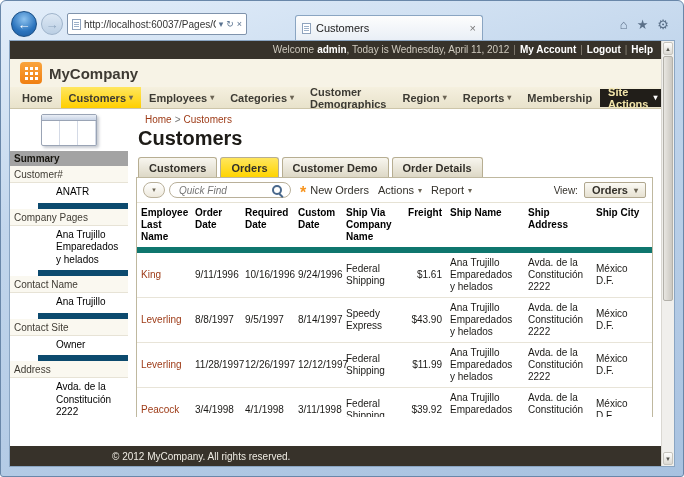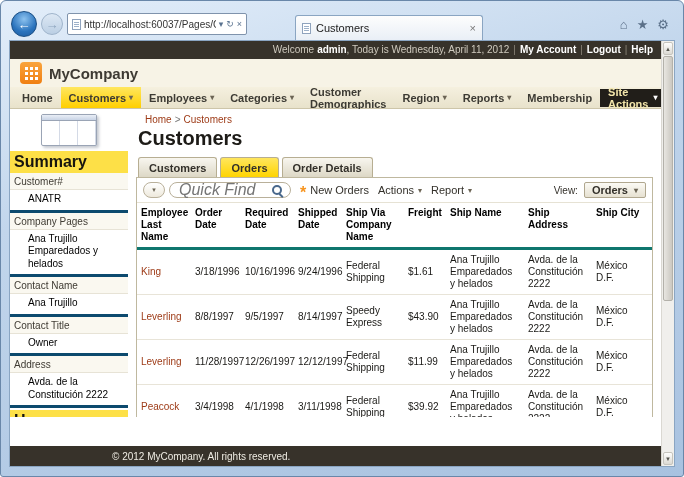--- a/index.html
+++ b/index.html
@@ -64,23 +64,23 @@
   .body { flex:1; display:flex; background:#fff; overflow:hidden; }
 
   
   .sidebar { width:118px; flex:none; font-size:10px; padding-top:3px; }
   .side-img { margin:2px auto 5px; width:60px; }
   .sheet { width:56px; height:32px; background:#fff; border:1px solid #9aa4b5; border-radius:2px;
     box-shadow:2px 2px 3px rgba(90,100,120,.35); margin:0 auto; }
   .sheet-head { height:6px; background:linear-gradient(#e9eef6,#c9d4e6); border-bottom:1px solid #9aa4b5; }
   .sheet-cols { display:flex; height:24px; }
   .sheet-cols i { flex:1; border-right:1px solid #d4dae6; }
-  .side-h { background:#fde047; font-weight:bold; font-size:16px; color:#17150f; padding:2px 4px; margin-top:2px; }
+  .side-h { background:#a3a3a3; font-weight:bold; font-size:10px; color:#17150f; padding:2px 4px; margin-top:2px; }
   .f-label { color:#3f3b33; padding:3px 4px 2px; background:#faf8f0; border-bottom:1px solid #e7e3d6; }
-  .f-value { color:#000; padding:3px 18px 4px; border-bottom:3px solid #0c4a6e; line-height:1.25; }
+  .f-value { color:#000; padding:3px 18px 4px; border-bottom:6px solid #0c4a6e; line-height:1.25;margin-left:28px; }
   .side-text { padding:4px 4px; color:#14120e; line-height:1.35; }
 
   
   .main { flex:1; min-width:0; padding:4px 8px 0 8px; }
   .breadcrumb { font-size:10px; color:#9d3a16; margin:1px 0 2px 9px; }
   .breadcrumb .bsep { color:#777; margin:0 3px; }
   .page-title { font-size:20px; font-weight:bold; color:#1d1b17; margin:1px 0 7px 2px; }
   .tabs { display:flex; gap:3px; margin-left:2px; }
   .tab-item { font-size:11px; font-weight:bold; color:#33302a; padding:4px 10px 3px;
     border:1px solid #b7ae92; border-bottom:none; border-radius:3px 3px 0 0;
@@ -91,37 +91,37 @@
   .panel-note { font-size:10px; color:#6e6a5e; padding:3px 6px; border-bottom:1px solid #e6e2d4; background:#fcfbf7; }
 
   .toolbar { display:flex; align-items:center; gap:9px; padding:3px 6px; border-bottom:1px solid #e6e2d4;
     font-size:11px; color:#33302a; }
   .search-dd { border:1px solid #b9b09a; border-radius:8px; width:22px; height:16px;
     display:flex; align-items:center; justify-content:center; background:linear-gradient(#fff,#eee9dc); }
   .search-dd .caret { font-size:7px; }
   .quick-find { display:flex; align-items:center; border:1px solid #b9b09a; border-radius:9px; height:16px;
     padding:0 5px 0 9px; width:122px; background:#fff; margin-left:-5px; }
   .quick-find input { border:none; outline:none; background:transparent; font-style:italic; color:#8a857a;
-    font-size:16px; width:92px; font-family:inherit; }
+    font-size:10px; width:92px; font-family:inherit; }
   .mag { position:relative; width:13px; height:13px; display:inline-block; flex:none; }
   .mag::before { content:""; position:absolute; left:1px; top:1px; width:6px; height:6px;
     border:2px solid #49688c; border-radius:50%; }
   .mag::after { content:""; position:absolute; left:9px; top:9px; width:5px; height:2px;
     background:#49688c; transform:rotate(45deg); transform-origin:0 0; }
   .tb-btn { display:flex; align-items:center; gap:4px; }
   .new-icon { color:#f7941e; font-size:16px; font-weight:bold; display:inline-block; transform:translateY(3px); }
   .view-area { margin-left:auto; display:flex; align-items:center; gap:6px; font-size:10px; }
   .view-btn { border:1px solid #b0a78f; border-radius:2px; background:linear-gradient(#fbfaf5,#e6e1d2);
     font-size:11px; font-weight:bold; padding:1px 7px; display:flex; align-items:center; gap:6px; }
 
   table.grid { width:100%; border-collapse:collapse; table-layout:fixed; font-size:10px; }
   .grid th { font-weight:bold; text-align:left; vertical-align:top; padding:4px; color:#000;
-    border-bottom:3px solid #0f766e; line-height:1.2; }
+    border-bottom:6px solid #0f766e; line-height:1.2; }
   .grid td { padding:4px; border-bottom:1px solid #e8e4d8; vertical-align:middle; color:#1a1916; line-height:1.2; }
-  .grid .num { text-align:left; }
+  .grid .num { text-align:right; }
   .grid td.emp { color:#9d3a16; }
 
   
   .site-footer { height:20px; background:#37322a; color:#efece3; font-size:10px;
     display:flex; align-items:center; padding-left:102px; flex:none;margin-top:29px; }
 
   
   .scrollbar { width:13px; flex:none; background:#f0efec; border-left:1px solid #dad8d2;
     display:flex; flex-direction:column; }
   .sb-arrow { height:13px; margin:1px; display:flex; align-items:center; justify-content:center;
@@ -223,36 +223,37 @@
                 </div>
               </div>
           </div>
           <div class="side-h">Summary</div>
           <div class="f-label">Customer#</div>
           <div class="f-value">ANATR</div>
           <div class="f-label">Company Pages</div>
           <div class="f-value">Ana Trujillo Emparedados y helados</div>
           <div class="f-label">Contact Name</div>
           <div class="f-value">Ana Trujillo</div>
-          <div class="f-label">Contact Title</div>
+          <div class="f-label">Contact Site</div>
           <div class="f-value">Owner</div>
           <div class="f-label">Address</div>
           <div class="f-value">Avda. de la Constitución 2222</div>
           <div class="side-h">Home</div>
           <div class="side-text">This page allows customers management.</div>
 
         </div>
 
         <div class="main">
           <div class="breadcrumb"><span>Home</span><span class="bsep">&gt;</span><span>Customers</span></div>
           <div class="page-title">Customers</div>
 
           <div class="tabs">
             <div class="tab-item">Customers</div>
             <div class="tab-item active">Orders</div>
+            <div class="tab-item">Customer Demo</div>
             <div class="tab-item">Order Details</div>
           </div>
 
           <div class="panel">
 
             <div class="toolbar">
               <div class="search-dd">
                   <span class="caret">▾</span>
                 </div>
               <div class="quick-find">
@@ -290,32 +291,32 @@
                   <col style="width:42px">
                   <col style="width:78px">
                   <col style="width:68px">
                   <col>
               </colgroup>
               <thead>
                 <tr>
                   <th>Employee Last Name</th>
                   <th>Order Date</th>
                   <th>Required Date</th>
-                  <th>Shipped Date</th>
+                  <th>Custom Date</th>
                   <th>Ship Via Company Name</th>
                   <th class="num">Freight</th>
                   <th>Ship Name</th>
                   <th>Ship Address</th>
                   <th>Ship City</th>
                 </tr>
               </thead>
               <tbody>
                 <tr>
                   <td class="emp">King</td>
-                  <td>3/18/1996</td>
+                  <td>9/11/1996</td>
                   <td>10/16/1996</td>
                   <td>9/24/1996</td>
                   <td>Federal Shipping</td>
                   <td class="num">$1.61</td>
                   <td>Ana Trujillo Emparedados y helados</td>
                   <td>Avda. de la Constitución 2222</td>
                   <td>México D.F.</td>
                 </tr>
                 <tr>
                   <td class="emp">Leverling</td>

